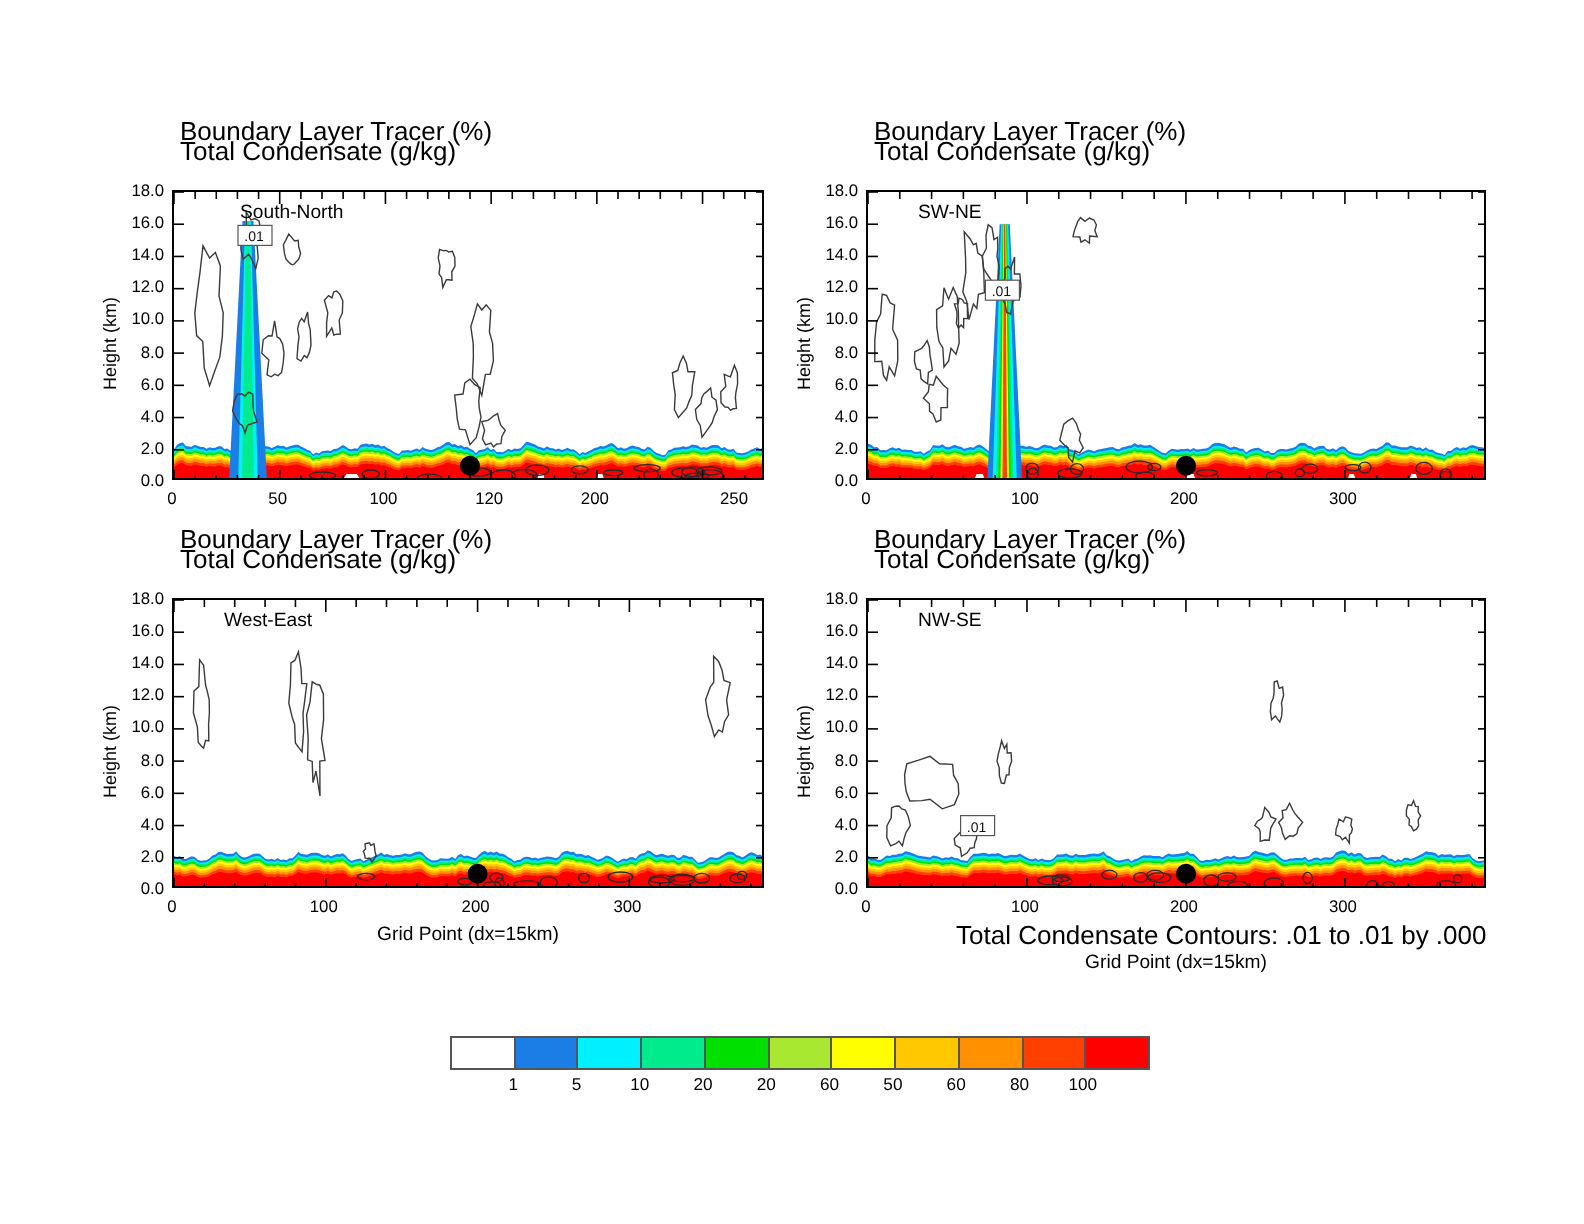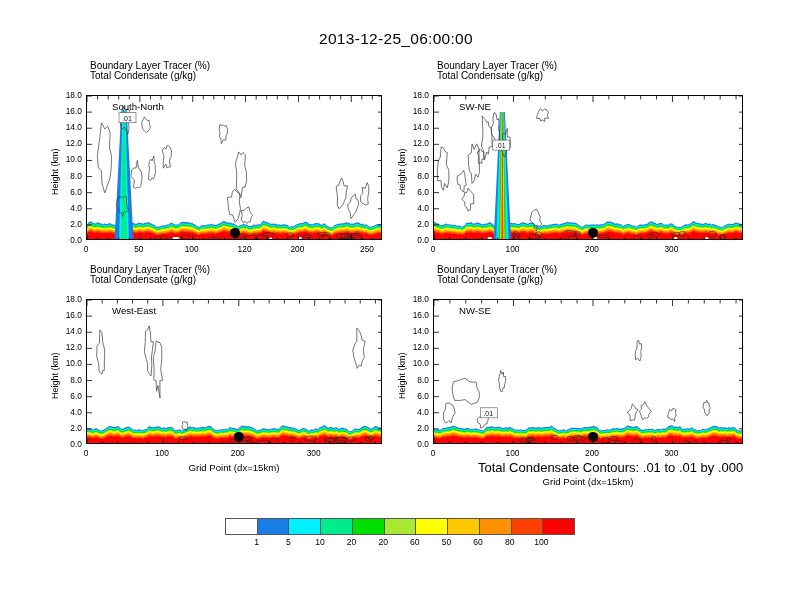--- a/index.html
+++ b/index.html
@@ -2,21 +2,21 @@
 <html><head>
 <meta charset="utf-8">
 <style>
   html,body{margin:0;padding:0;background:#ffffff;}
   body{width:792px;height:612px;position:relative;overflow:hidden;
        font-family:"Liberation Sans", sans-serif;color:#000;}
   .page{position:absolute;inset:0;}
 
   .main-title{position:absolute;left:0;top:30px;width:792px;text-align:center;
               font-size:15.5px;letter-spacing:.3px;}
-  .hdr{position:absolute;font-size:10px;line-height:10.4px;white-space:nowrap;}
+  .hdr{position:absolute;font-size:13px;line-height:10.4px;white-space:nowrap;}
   .hdr .l2{display:block;}
 
   .plotbox{position:absolute;border:1px solid #000;box-sizing:border-box;
            background:#fff;overflow:hidden;}
   .plotsvg{position:absolute;left:0;top:0;}
 
   .panel-label{position:absolute;font-size:9.6px;z-index:6;white-space:nowrap;}
 
   .ylab{position:absolute;font-size:9px;transform:rotate(-90deg);
         transform-origin:left top;white-space:nowrap;}
@@ -30,21 +30,20 @@
   .cbar div:last-child{border-right:none;}
   .cbar-labels{position:absolute;}
   .cbar-labels span{position:absolute;font-size:8.6px;text-align:center;
                     transform:translateX(-50%);}
 </style>
 </head>
 <body>
 
 <div class="page">
 
-  <div class="main-title">2013-12-25_06:00:00</div>
 
   <div id="panels-host">
       <div class="hdr" style="left: 90px; top: 61px;">
         <span class="l2">Boundary Layer Tracer   (%)</span>
         <span class="l2">Total Condensate   (g/kg)</span>
       </div>
       <div class="ylab" style="left: 50px; top: 194.5px;">Height (km)</div>
       <div class="ytick" style="left: 54px; width: 28px; top: 235px;">0.0</div>
       <div class="ytick" style="left: 54px; width: 28px; top: 218.889px;">2.0</div>
       <div class="ytick" style="left: 54px; width: 28px; top: 202.778px;">4.0</div>
@@ -185,21 +184,21 @@
           <line x1="264.2857142857143" y1="145" x2="264.2857142857143" y2="139" stroke="#000" stroke-width="0.8"></line>
           <line x1="264.2857142857143" y1="0" x2="264.2857142857143" y2="6" stroke="#000" stroke-width="0.8"></line>
           <line x1="274.8571428571429" y1="145" x2="274.8571428571429" y2="141.5" stroke="#000" stroke-width="0.8"></line>
           <line x1="274.8571428571429" y1="0" x2="274.8571428571429" y2="3.5" stroke="#000" stroke-width="0.8"></line>
           <line x1="285.42857142857144" y1="145" x2="285.42857142857144" y2="141.5" stroke="#000" stroke-width="0.8"></line>
           <line x1="285.42857142857144" y1="0" x2="285.42857142857144" y2="3.5" stroke="#000" stroke-width="0.8"></line>
           <line x1="296" y1="145" x2="296" y2="141.5" stroke="#000" stroke-width="0.8"></line>
           <line x1="296" y1="0" x2="296" y2="3.5" stroke="#000" stroke-width="0.8"></line>
         </svg>
       </div>
-      <div class="panel-label" style="left: 112px; top: 101px; text-align: center;">South-North</div>
+      <div class="panel-label" style="left: 120px; top: 101px; text-align: center;">South-North</div>
       <div class="hdr" style="left: 437px; top: 61px;">
         <span class="l2">Boundary Layer Tracer   (%)</span>
         <span class="l2">Total Condensate   (g/kg)</span>
       </div>
       <div class="ylab" style="left: 397px; top: 194.5px;">Height (km)</div>
       <div class="ytick" style="left: 401px; width: 28px; top: 235px;">0.0</div>
       <div class="ytick" style="left: 401px; width: 28px; top: 218.889px;">2.0</div>
       <div class="ytick" style="left: 401px; width: 28px; top: 202.778px;">4.0</div>
       <div class="ytick" style="left: 401px; width: 28px; top: 186.667px;">6.0</div>
       <div class="ytick" style="left: 401px; width: 28px; top: 170.556px;">8.0</div>

